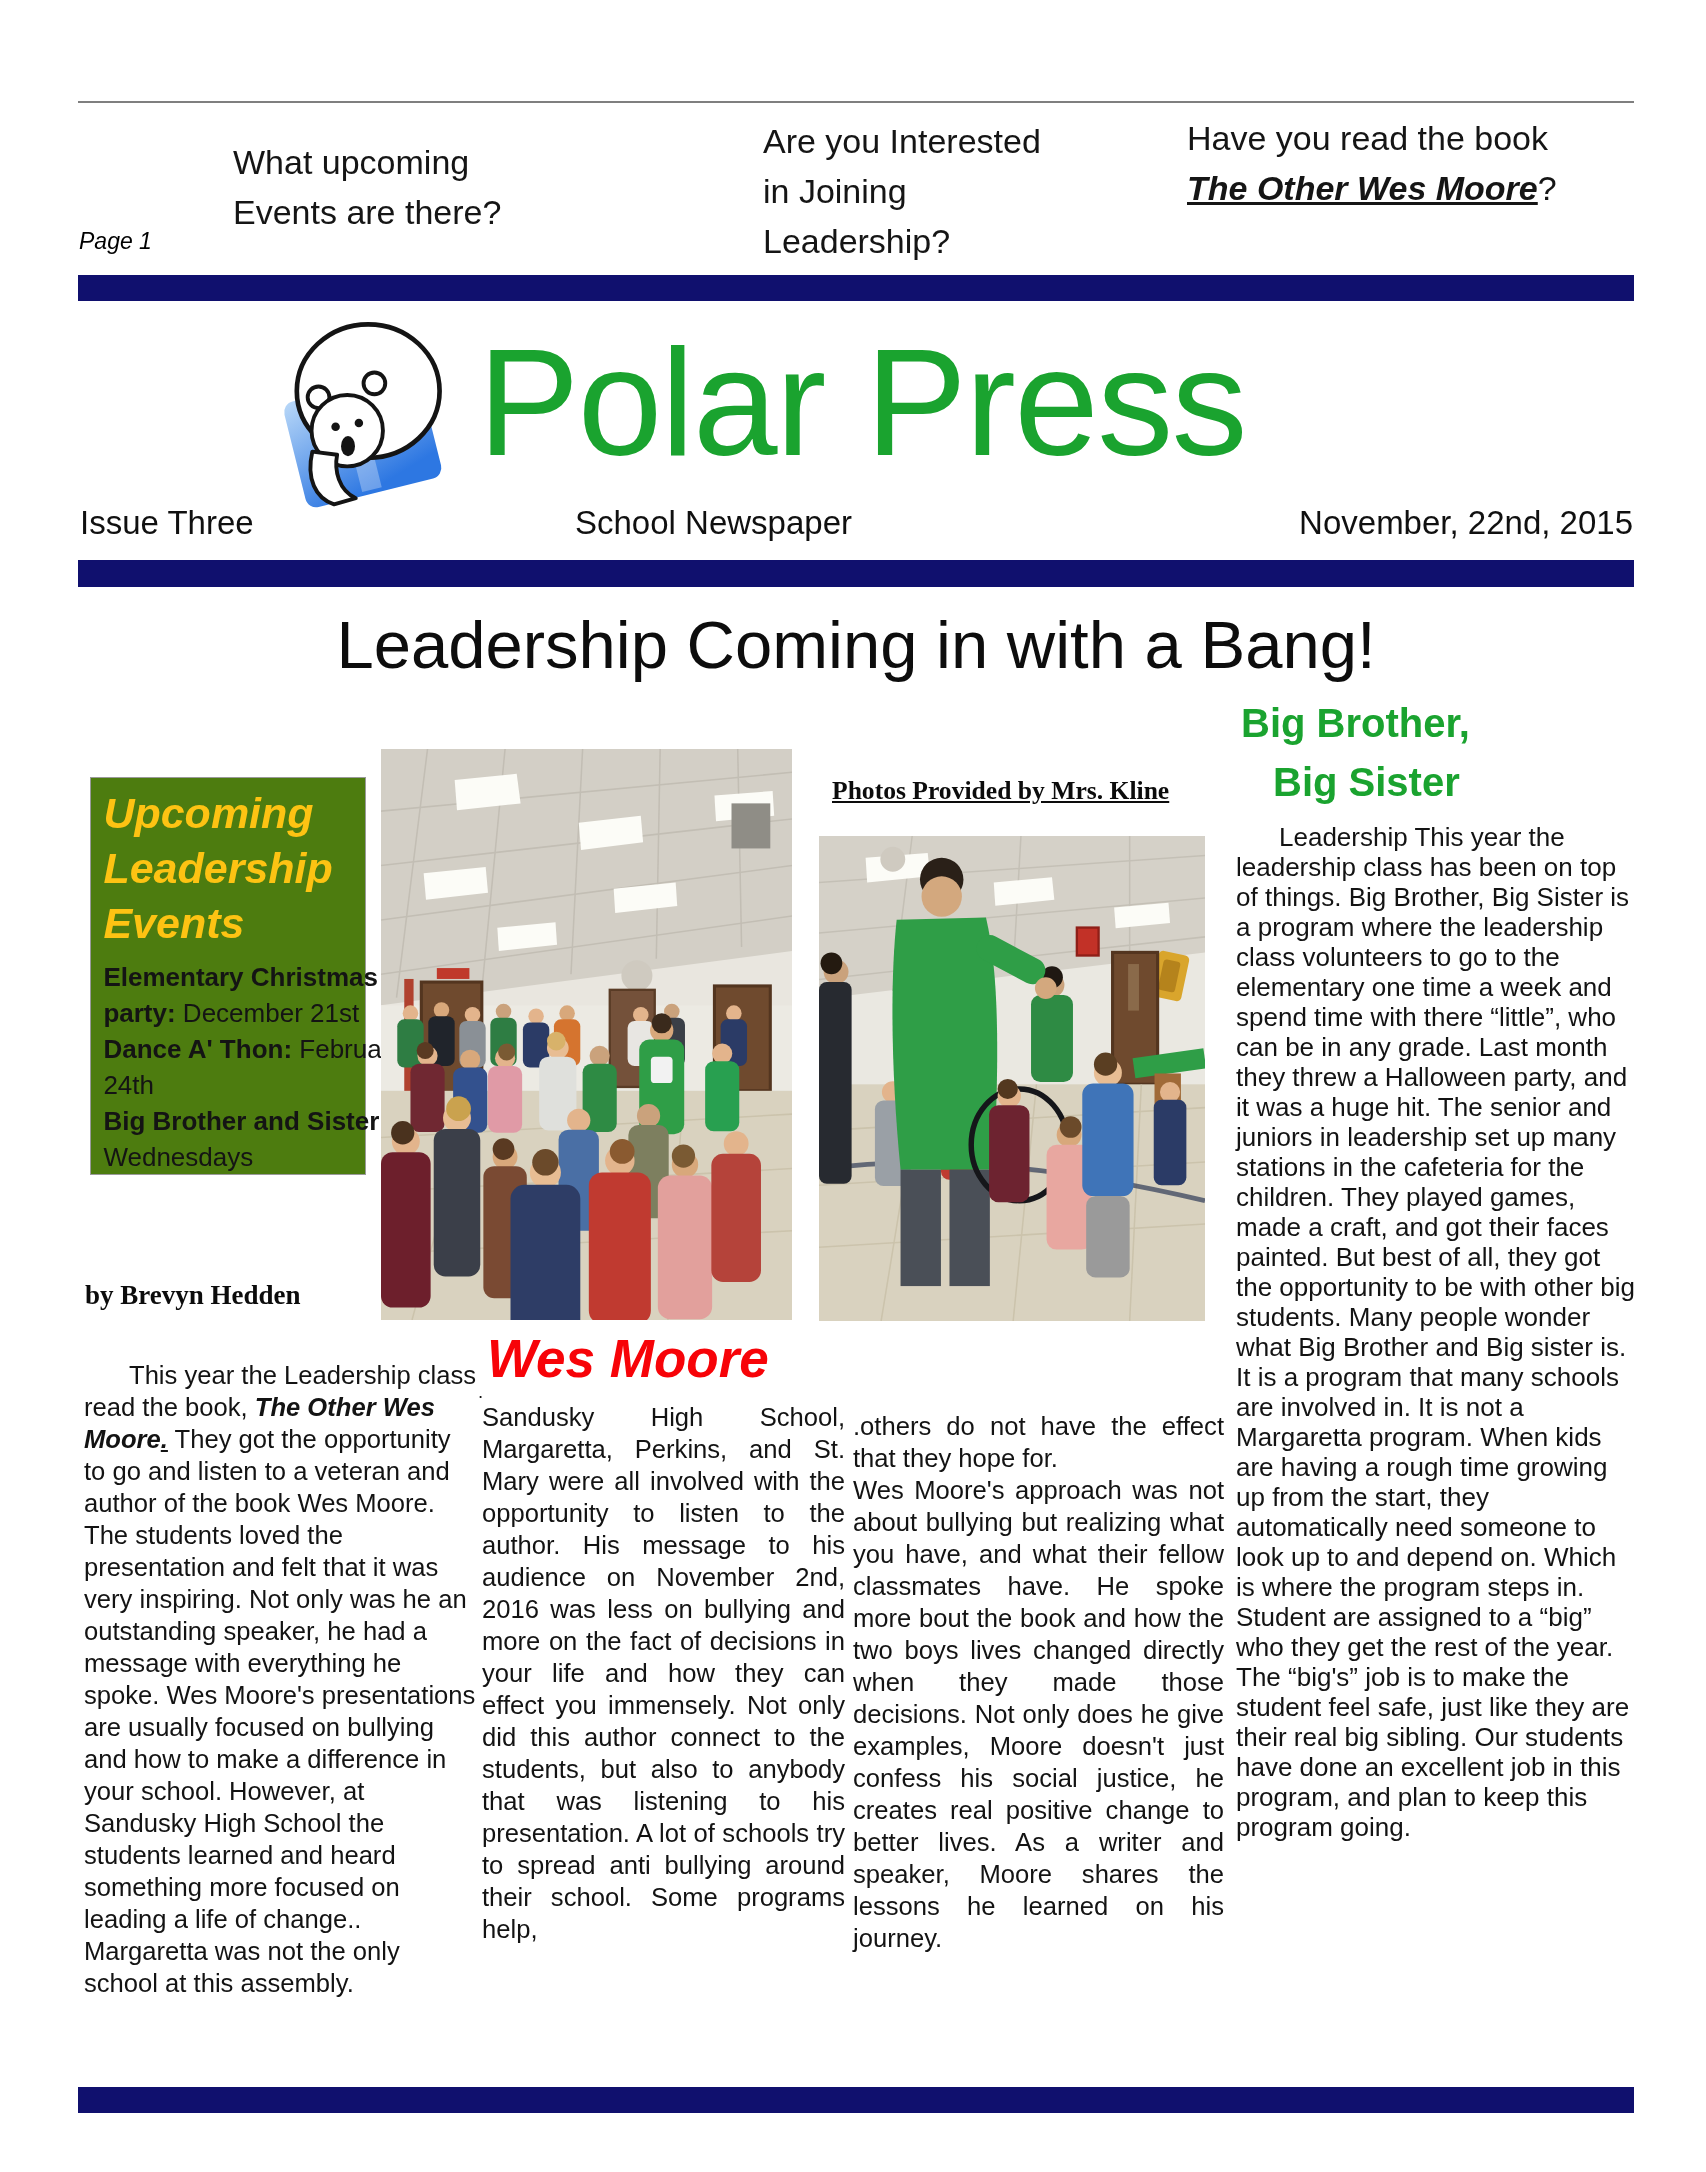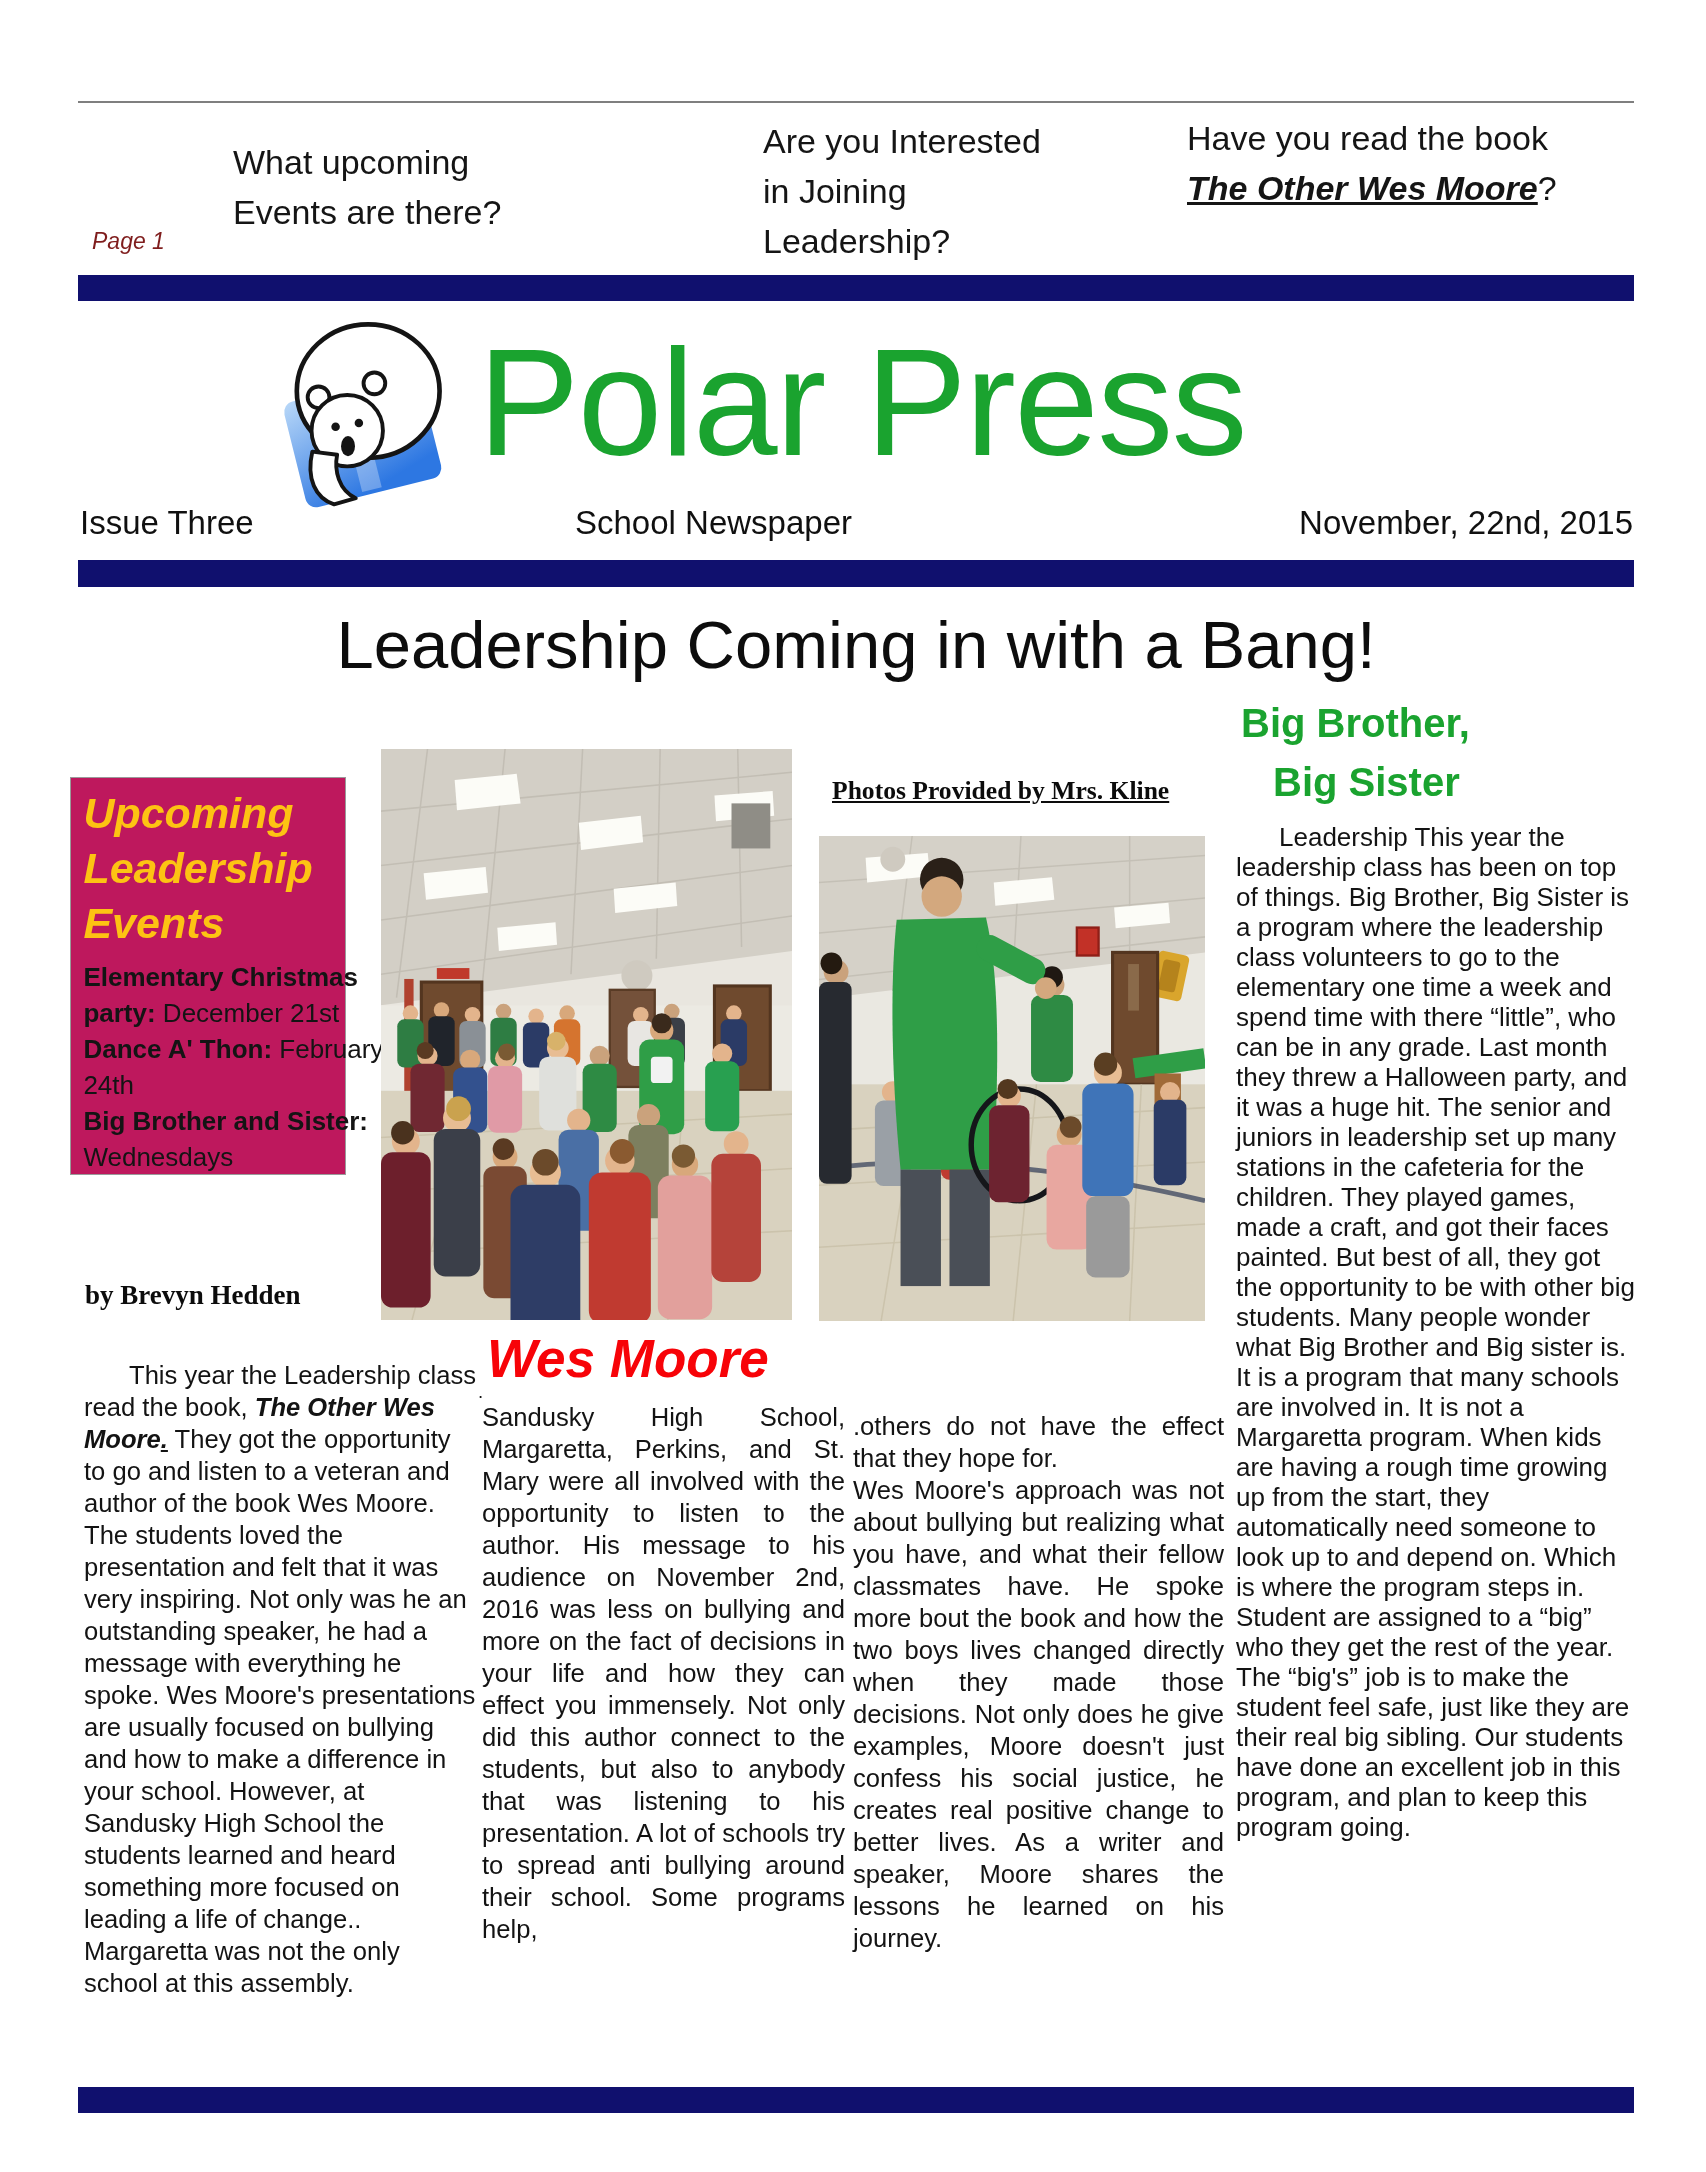--- a/index.html
+++ b/index.html
@@ -10,33 +10,33 @@
   .hr-top{left:78px;top:101px;width:1556px;height:1.6px;background:#7f7f7f;}
   .bar{left:78px;width:1556px;background:var(--navy);}
   .bar1{top:275px;height:25.6px;}
   .bar2{top:560px;height:27px;}
   .bar3{top:2087px;height:25.6px;}
   
   .qhead{font-size:34px;line-height:50px;color:#151515;}
   .q1{left:233px;top:137px;width:303px;}
   .q2{left:763px;top:116px;width:310px;}
   .q3{left:1187px;top:113px;width:372px;}
-  .page-label{left:92px;top:228px;font-size:23px;font-style:italic;color:#7f1d1d;}
+  .page-label{left:79px;top:228px;font-size:23px;font-style:italic;color:#000000;}
   
   .logo{left:258px;top:304px;width:194px;height:206px;}
   .masthead-title{left:478px;top:326px;font-size:152px;line-height:1;letter-spacing:-1.6px;
                   color:var(--green);font-weight:400;white-space:nowrap;}
   .issue-row{font-size:33px;color:#101010;top:504px;}
   .issue{left:80px;}
   .papertype{left:575px;}
   .m-date{left:1187px;width:446px;text-align:right;}
   
   .headline{left:78px;top:605px;width:1556px;text-align:center;font-size:67px;line-height:1.2;color:#0d0d0d;}
   
-  .events-box{left:70px;top:777px;width:276px;height:398px;border:1.6px solid #9a9a9a;box-sizing:border-box;background:#be185d;}
+  .events-box{left:90px;top:777px;width:276px;height:398px;border:1.6px solid #9a9a9a;box-sizing:border-box;background:#4d7c0f;}
   .events-inner{position:absolute;left:12.4px;top:7.8px;width:338px;}
   .events-title{font-size:43px;line-height:55px;font-weight:bold;font-style:italic;color:var(--yellow);width:272px;}
   .events-list{margin-top:7.8px;}
   .event-item{font-size:26px;line-height:36px;color:#141414;}
   .event-label{font-weight:bold;}
   
   .photo-left{left:381px;top:749px;width:411px;height:571px;}
   .photo-right{left:819px;top:836px;width:386px;height:485px;}
   .photo-caption{left:832px;top:776px;font-family:"Liberation Serif",serif;font-weight:bold;
                  font-size:25.6px;text-decoration:underline;color:#0c0c0c;}

